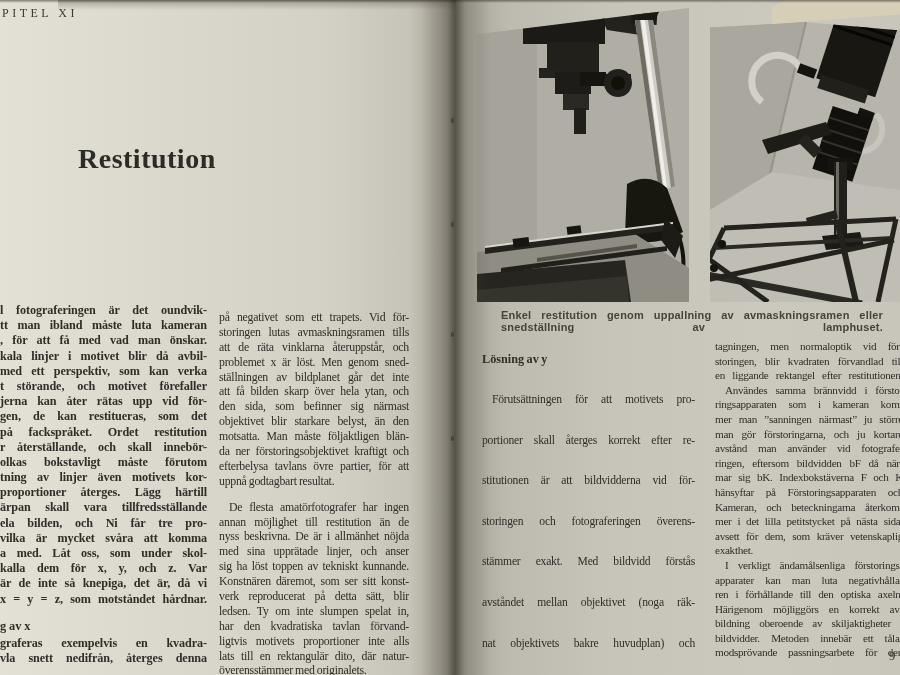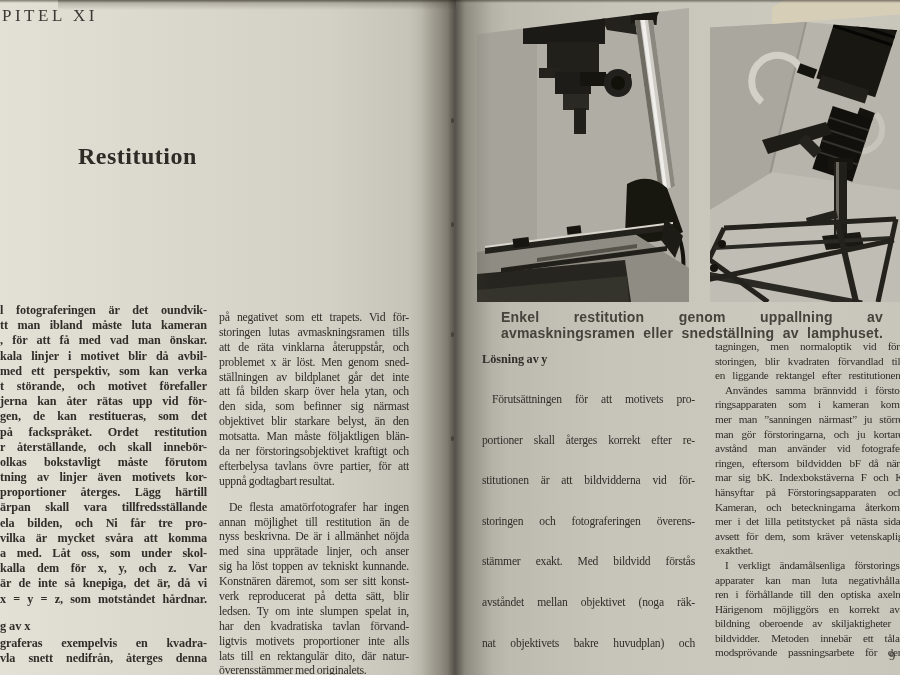--- a/index.html
+++ b/index.html
@@ -14,22 +14,22 @@
   .top-hairline{position:absolute;top:0;left:0;width:900px;height:3px;
     background:linear-gradient(to bottom,rgba(43,39,32,.55),rgba(43,39,32,0));}
   .left-top-shadow{position:absolute;top:0;left:58px;width:398px;height:10px;
     background:linear-gradient(to bottom,rgba(80,75,65,.40),rgba(80,75,65,0));}
   .corner-tan{position:absolute;top:0;left:772px;width:128px;height:24px;background:#d8ceb7;
     clip-path:polygon(10% 0,100% 0,100% 60%,0 100%,0 30%);opacity:.9;}
   .gutter{position:absolute;left:421px;top:0;width:70px;height:675px;pointer-events:none;
     background:linear-gradient(to right,rgba(0,0,0,0),rgba(58,54,46,.28) 38%,rgba(33,31,26,.52) 49%,rgba(70,66,58,.26) 62%,rgba(0,0,0,0));}
   .stitch{position:absolute;left:451px;width:3px;height:5px;background:#46423a;border-radius:2px;}
 
-  .page-header{position:absolute;left:2px;top:6px;font-size:17px;letter-spacing:3.5px;color:#3a3934;}
-  .chapter-title{position:absolute;left:78px;top:143px;font-size:24px;font-weight:bold;
+  .page-header{position:absolute;left:2px;top:6px;font-size:12px;letter-spacing:3.5px;color:#3a3934;}
+  .chapter-title{position:absolute;left:78px;top:143px;font-size:28px;font-weight:bold;
     letter-spacing:.5px;color:#2c2b26;}
 
   .col{position:absolute;}
   .line{text-align:justify;text-align-last:justify;overflow:hidden;}
   .line.left{text-align-last:left;}
   .line.indent{text-indent:10px;}
   .para.gap{margin-top:11px;}
   .col-heading{font-weight:bold;}
 
   #col-l1{left:0;top:303px;width:207px;font-size:12.2px;letter-spacing:-0.1px;}
@@ -42,21 +42,21 @@
   #col-r1 .line{height:14.6px;line-height:14.6px;margin-top:26px;}
   #col-r1 .col-heading{font-size:12.2px;margin-bottom:8px;letter-spacing:0;}
   #col-r2{left:260px;top:339px;width:188px;font-size:11.2px;letter-spacing:-0.3px;word-spacing:-1px;}
   #col-r2 .line{height:14.6px;line-height:14.6px;}
 
   .photo{position:absolute;}
   .photo svg{display:block;width:100%;height:100%;}
   #photo-1{left:22px;top:8px;width:212px;height:294px;clip-path:polygon(0 9%,100% 0,100% 100%,0 100%);}
   #photo-2{left:255px;top:22px;width:190px;height:280px;clip-path:polygon(0 2%,50% 0,100% 3%,100% 100%,0 100%);}
   #caption{position:absolute;left:46px;top:309px;width:382px;
-    font-family:"Liberation Sans",sans-serif;font-size:14px;font-weight:bold;color:#45443c;
+    font-family:"Liberation Sans",sans-serif;font-size:11px;font-weight:bold;color:#45443c;
     letter-spacing:.2px;word-spacing:2.5px;text-align:justify;text-align-last:justify;}
   #page-number{position:absolute;left:434px;top:649px;font-size:12.5px;color:#35342e;}
 </style>
 </head>
 <body>
 
 <div class="book">
 
   <div class="page left-page">
     <div class="page-header">PITEL XI</div>

